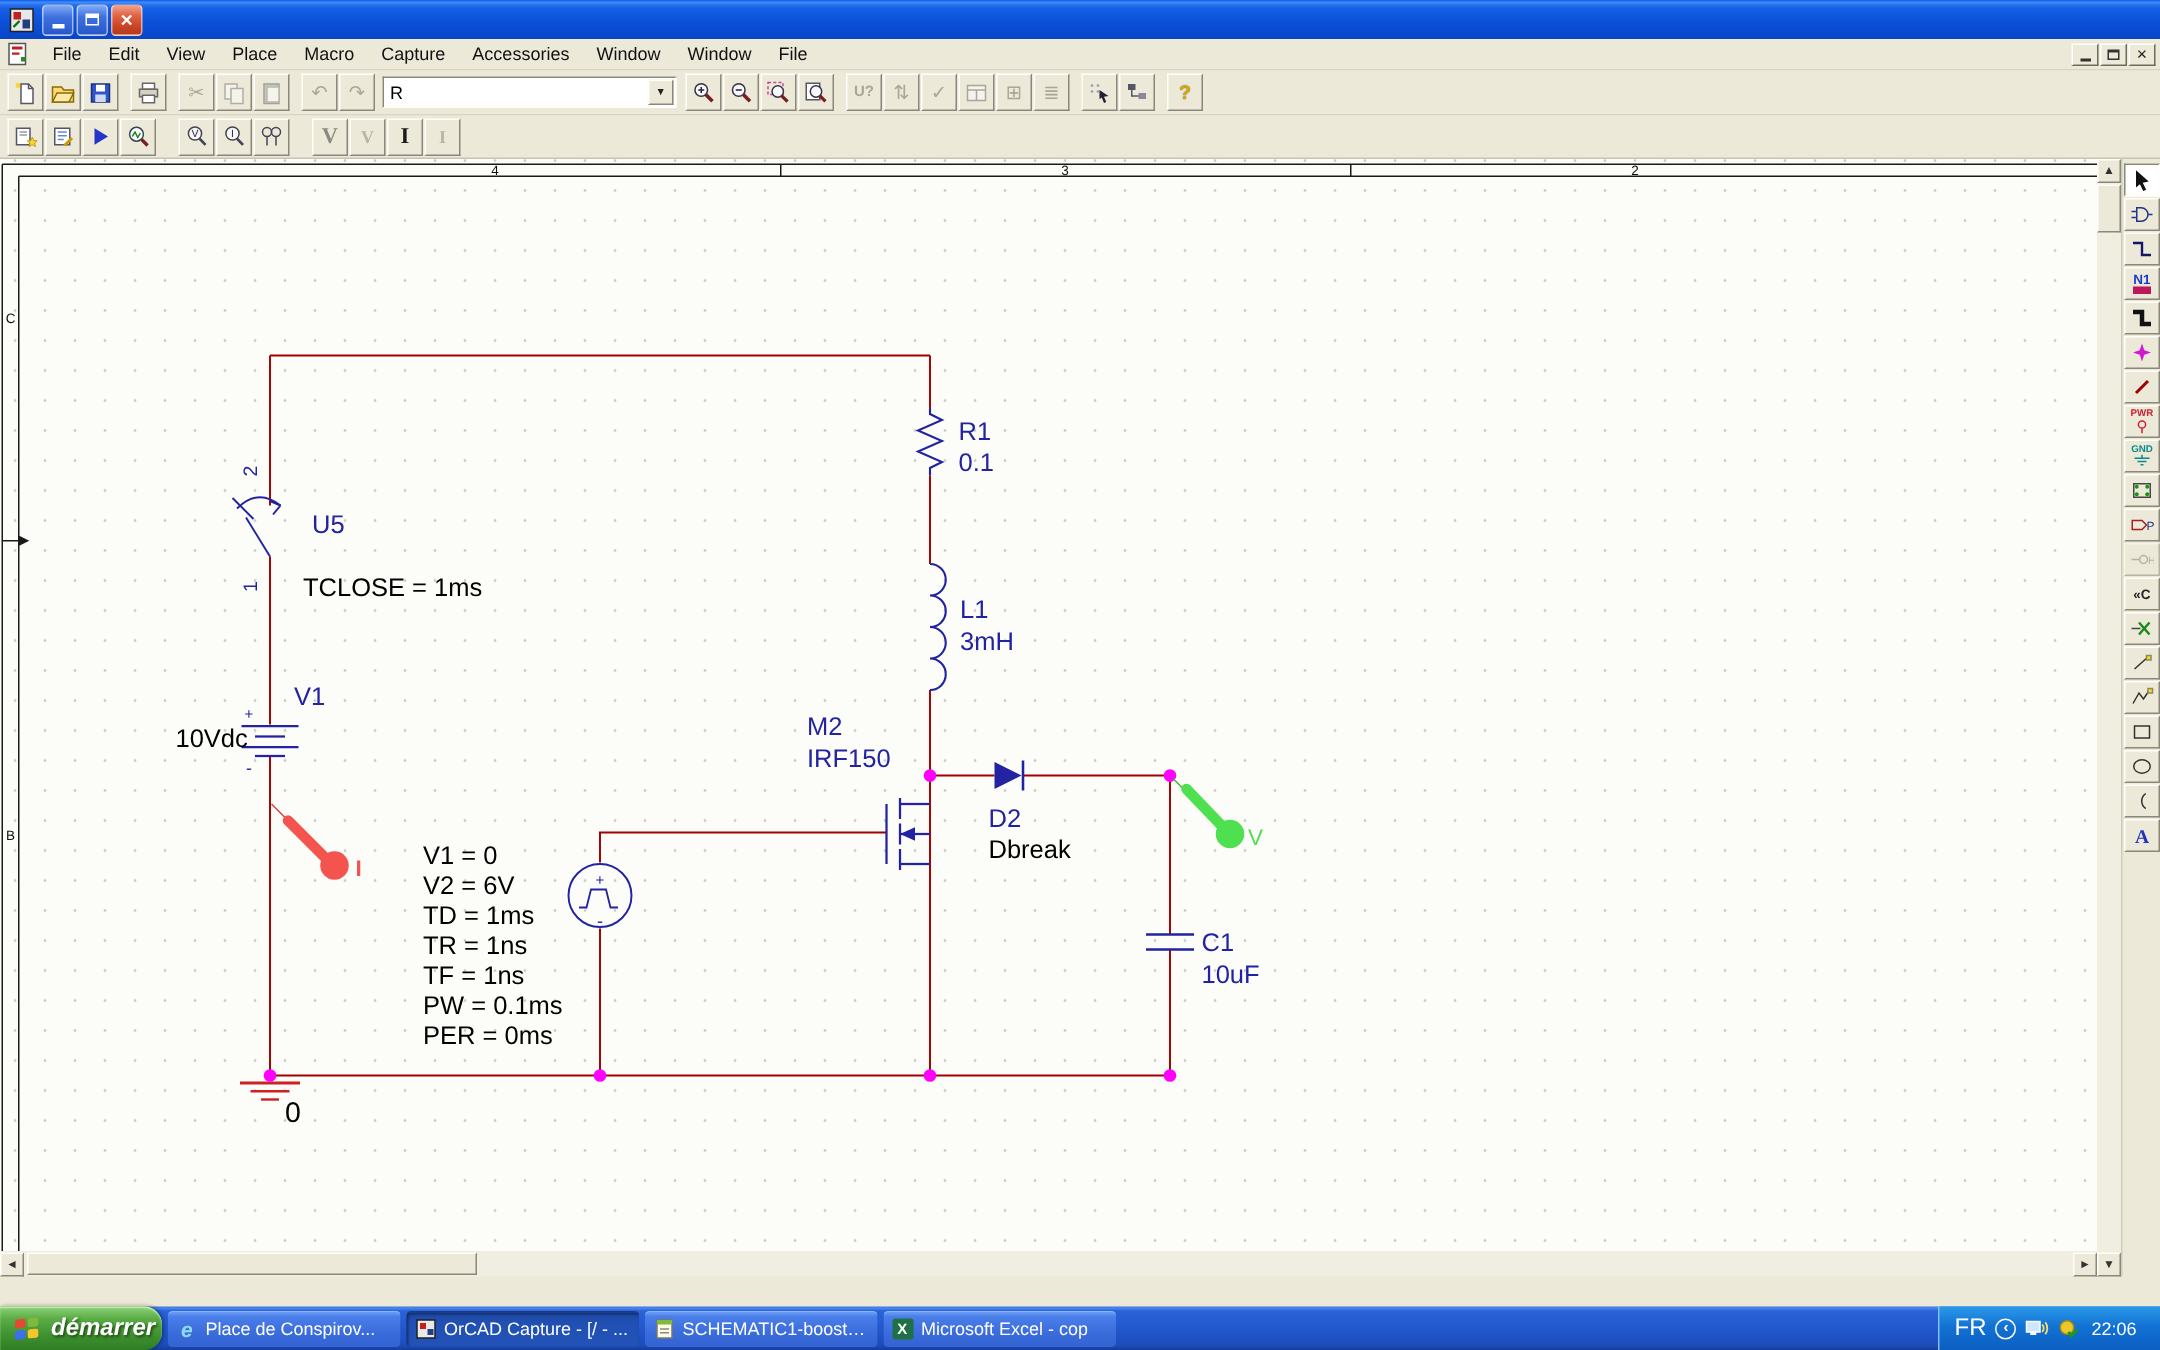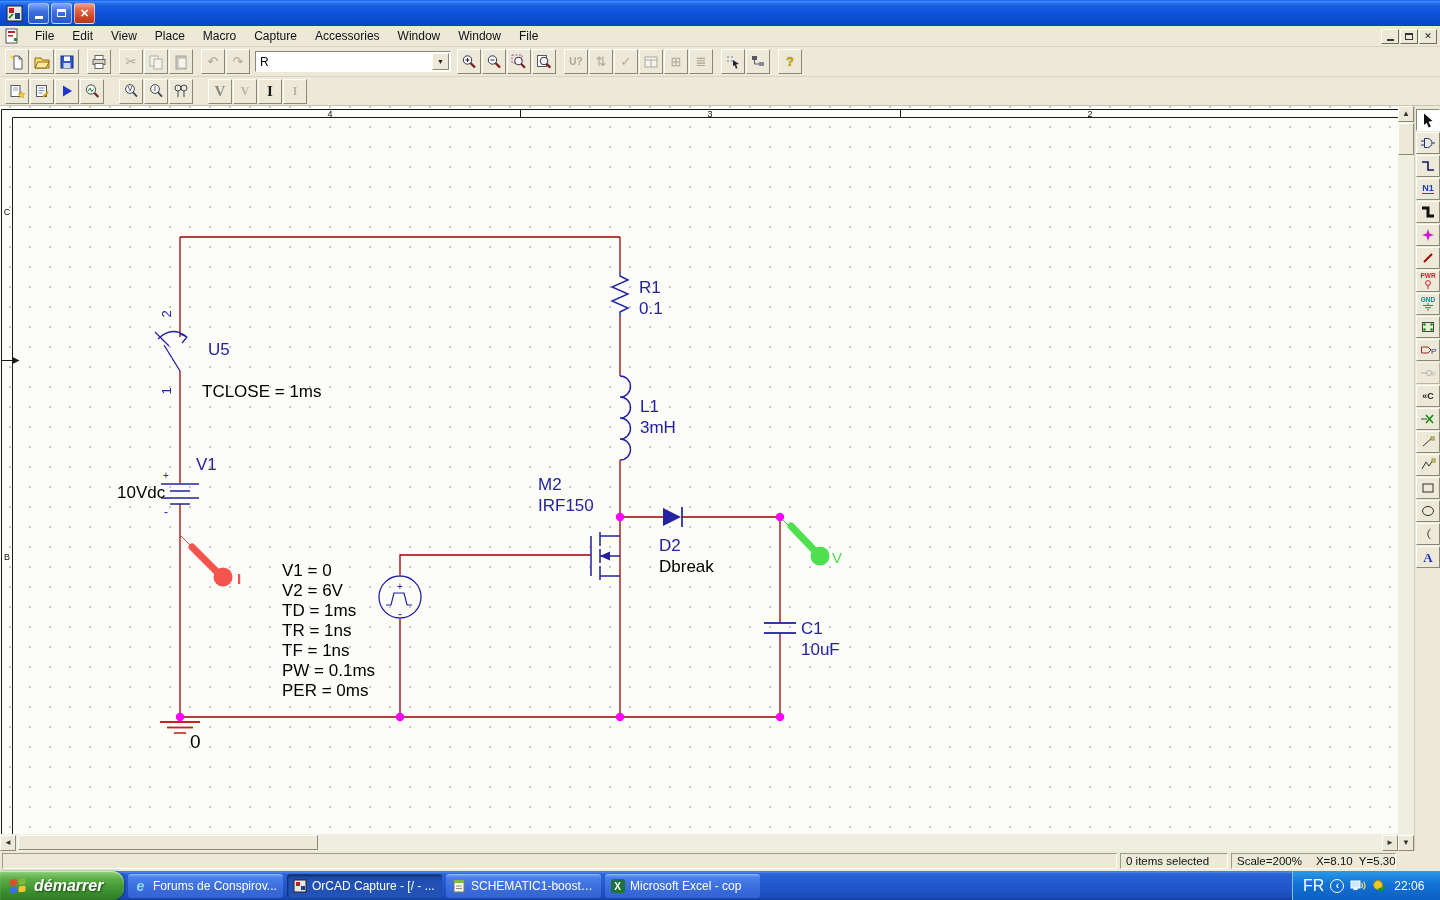--- a/index.html
+++ b/index.html
@@ -75,39 +75,39 @@
     border-color:#fffef8 #8a887a #8a887a #fffef8; }
 
   
   .palette { width:26px; height:745px; background:#ece9d8; border-left:1px solid #d0ccba; padding-top:3px; }
   .pbtn { width:24px; height:22px; margin:0 0 1px 1px; background:#ece9d8; border:1px solid;
     border-color:#fffef8 #8a887a #8a887a #fffef8; display:flex; align-items:center; justify-content:center;
     flex-direction:column; overflow:hidden; }
   .pbtn.pressed { background:#fff; border-color:#8a887a #fffef8 #fffef8 #8a887a; }
   .pbtn.dis { opacity:.55; }
   .pglyph { font-size:9px; font-weight:bold; color:#1a3acc; line-height:1; }
-  .pglyph.ul { border-bottom:1px solid #be185d; }
+  .pglyph.ul { border-bottom:5px solid #be185d; }
   .pwr-t { font-size:6.5px; font-weight:bold; color:#c23; line-height:1; }
   .gnd-t { font-size:6.5px; font-weight:bold; color:#0a8a8a; line-height:1; }
   .atext { font-family:"Liberation Serif", serif; font-size:13px; font-weight:bold; color:#2233bb; line-height:1; }
 
   
   .statusbar { position:absolute; left:0; top:851px; width:1440px; height:20px; background:#ece9d8;
     display:flex; align-items:center; padding:0 2px; }
   .sfield { height:16px; border:1px solid; border-color:#9c9a8a #fffef8 #fffef8 #9c9a8a;
     font-size:11.5px; color:#111; padding:1px 5px 0 5px; white-space:pre; overflow:hidden; }
   .sf1 { flex:1; margin-right:3px; }
   .sf2 { width:108px; margin-right:3px; }
   .sf3 { width:165px; display:flex; gap:14px; }
   .scorner { width:42px; }
 
   
   .taskbar { position:absolute; left:0; top:871px; width:1440px; height:29px;
     background:linear-gradient(180deg,#3d74e0 0%,#4a86ee 4%,#2a62d8 10%,#2258ce 50%,#1c4cba 90%,#163d96 100%); display:flex; align-items:center; }
-  .startbtn { width:124px; height:29px; border-radius:0 12px 12px 0;
+  .startbtn { width:108px; height:29px; border-radius:0 12px 12px 0;
     background:linear-gradient(180deg,#8fd27a 0%,#5aad46 28%,#3f9230 65%,#2f7d24 100%);
     box-shadow:inset 0 1px 1px #c8f0b0, 1px 0 3px rgba(0,0,0,.4);
     display:flex; align-items:center; padding-left:8px; gap:6px; flex:none; }
   .startbtn .stext { color:#fff; font-size:16px; font-weight:bold; font-style:italic; text-shadow:1px 1px 2px #1c4a12; }
   .taskbtn { width:155px; height:24px; margin-left:4px; border-radius:3px;
     background:linear-gradient(180deg,#6a9bf4 0%,#4a7ee8 12%,#3a6cdc 60%,#3462d2 100%);
     border-top:1px solid #87b3f8; display:flex; align-items:center; padding:0 5px; gap:5px; flex:none; }
   .taskbtn.active { background:linear-gradient(180deg,#1d47a0 0%,#2150b4 30%,#2353b8 100%);
     box-shadow:inset 1px 1px 2px #102a60; border-top:1px solid #1a3c88; }
   .taskbtn .ttxt { color:#fff; font-size:12px; white-space:nowrap; overflow:hidden; text-overflow:ellipsis; }
@@ -647,47 +647,38 @@
           <svg width="16" height="16">
             <path d="M10.5,3 a6,6 0 0 0 0,10" fill="none" stroke="#333"></path>
           </svg>
         </div>
       <div class="pbtn">
           <span class="atext">A</span>
         </div>
     </div>
   </div>
 
-  <div class="statusbar">
-    <div class="sfield sf1"></div>
-    <div class="sfield sf2">0 items selected</div>
-    <div class="sfield sf3">
-      <span>Scale=200%</span>
-      <span>X=8.10  Y=5.30</span>
-    </div>
-    <div class="scorner"></div>
-  </div>
 
   <div class="taskbar">
     <div class="startbtn">
       <svg width="20" height="17" viewBox="0 0 20 17">
         <g transform="skewY(-6)">
           <rect x="2" y="3" width="7" height="6" rx="1.5" fill="#e24a33"></rect>
           <rect x="10.5" y="3" width="7" height="6" rx="1.5" fill="#7fba3d"></rect>
           <rect x="2" y="10.5" width="7" height="6" rx="1.5" fill="#3b6ff0"></rect>
           <rect x="10.5" y="10.5" width="7" height="6" rx="1.5" fill="#f8c42e"></rect>
         </g>
       </svg>
       <span class="stext">démarrer</span>
     </div>
     <div class="taskbtn">
       <span class="tico">
           <span class="ie-e">e</span>
         </span>
-      <span class="ttxt">Forums de Conspirov...</span>
+      <span class="ttxt">Place de Conspirov...</span>
     </div>
     <div class="taskbtn active">
       <span class="tico">
         <svg width="14" height="14">
             <rect x="1" y="1" width="12" height="12" fill="#e8e8e8" stroke="#222"></rect>
             <rect x="3" y="3" width="4" height="4" fill="#c02020"></rect>
             <rect x="8" y="7" width="4" height="4" fill="#204080"></rect>
           </svg>
       </span>
       <span class="ttxt">OrCAD Capture - [/ - ...</span>

